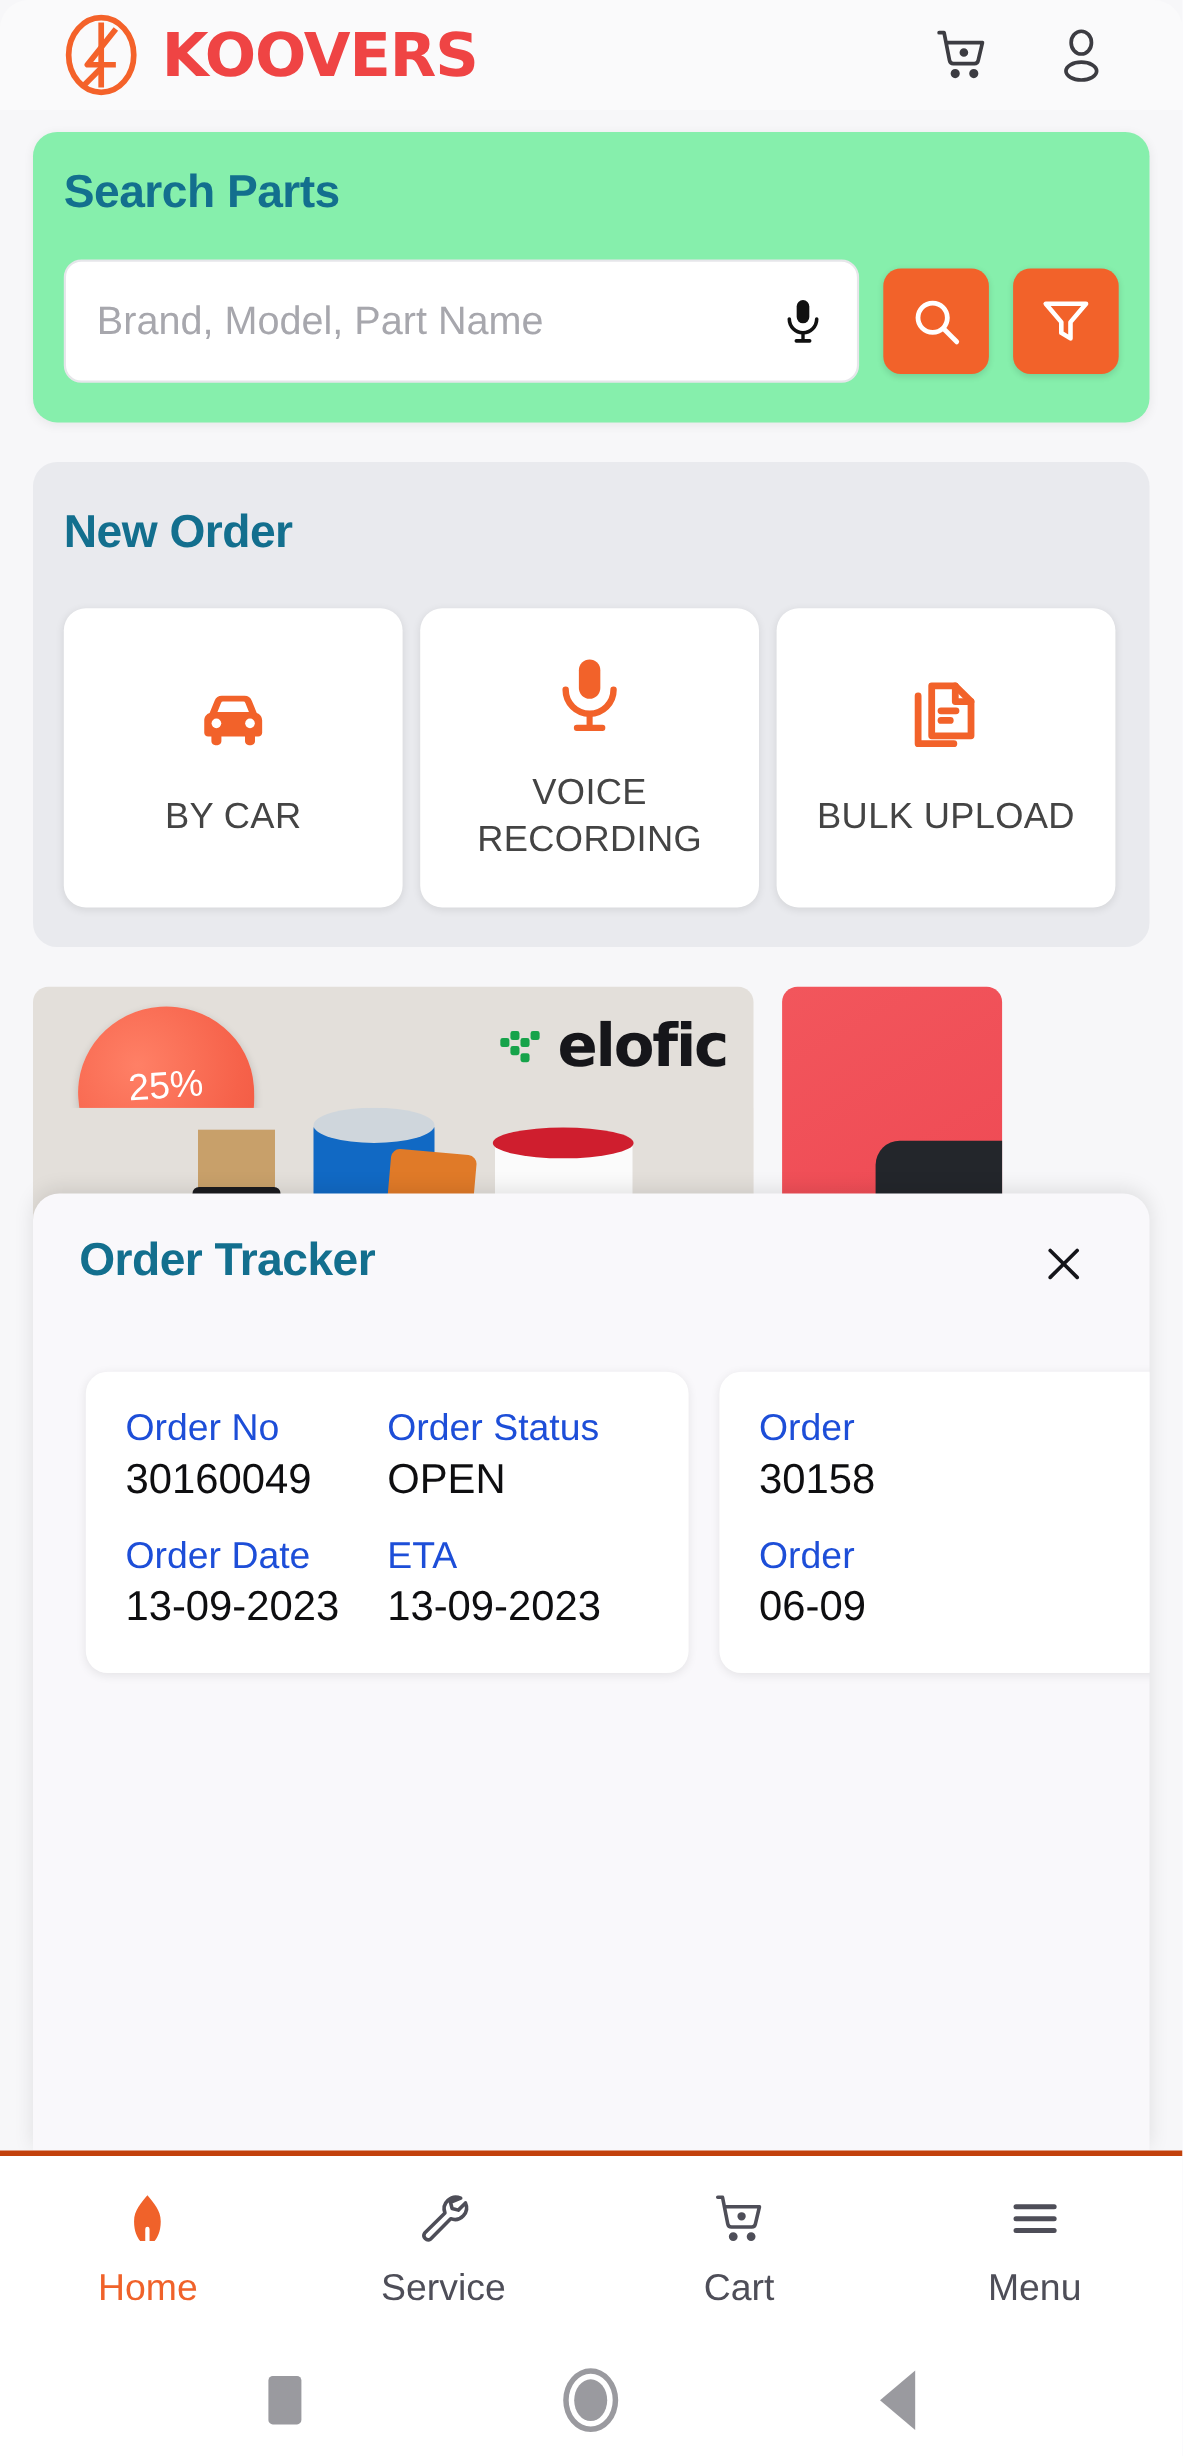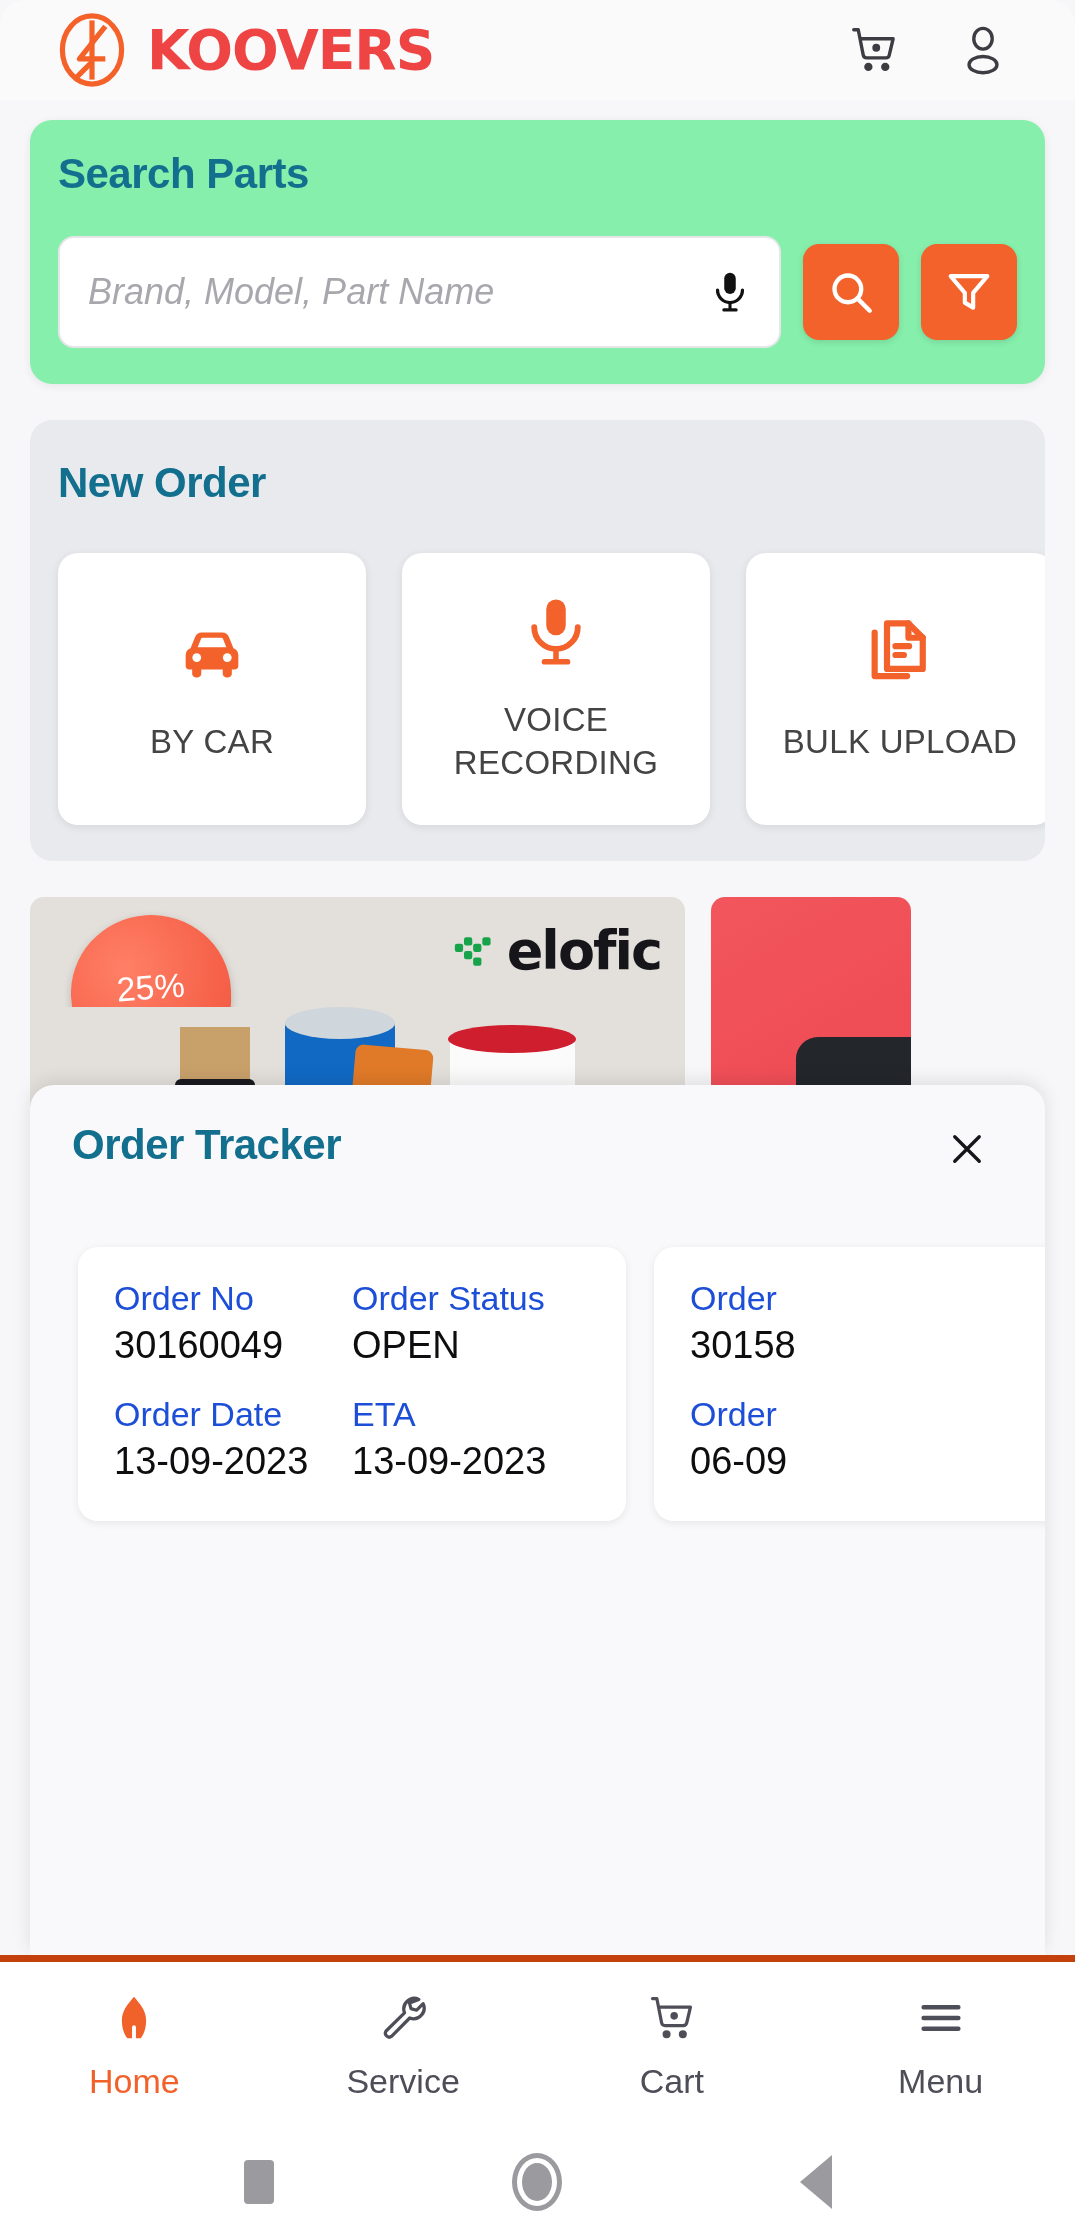--- a/index.html
+++ b/index.html
@@ -85,21 +85,20 @@
     background: #fff;
   }
   .search-input {
     flex: 1 1 auto;
     border: none;
     outline: none;
     font-size: 36px;
     color: #4a4a4a;
     font-family: "Liberation Sans", sans-serif;
     background: transparent;
-    font-style: italic;
   }
   .search-input::placeholder { color: #a7a7ad; }
   .mic-btn { width: 46px; height: 46px; flex: 0 0 auto; cursor: pointer; }
   .sq-btn {
     width: 96px; height: 96px;
     background: #f2622a;
     border-radius: 16px;
     display: flex; align-items: center; justify-content: center;
     flex: 0 0 auto;
     border: none;
@@ -112,21 +111,21 @@
   .neworder-card {
     margin-top: 36px;
     background: #e9eaee;
     border-radius: 22px;
     padding: 39px 28px 36px 28px;
     position: relative;
     overflow: hidden;
   }
   .tiles {
     display: flex;
-    gap: 36px;
+    gap: 16px;
     margin-top: 46px;
   }
   .tile {
     flex: 0 0 auto;
     width: 308px;
     height: 272px;
     background: #ffffff;
     border-radius: 20px;
     box-shadow: 0 2px 8px rgba(0,0,0,0.09);
     display: flex;
@@ -256,21 +255,21 @@
   .of-value { font-size: 38px; color: #0e0e10; }
 
   
   .bottom-nav {
     flex: 0 0 auto;
     height: 175px;
     background: #ffffff;
     display: flex;
     align-items: center;
     justify-content: space-around;
-    border-top: 7px solid #c2410c;
+    border-top: 5px solid #c2410c;
     position: relative;
     z-index: 5;
   }
   .nav-item {
     display: flex; flex-direction: column; align-items: center;
     gap: 18px; cursor: pointer; width: 160px;
   }
   .nav-icon { width: 58px; height: 52px; display: flex; align-items: center; justify-content: center; }
   .nav-icon svg { width: 100%; height: 100%; }
   .nav-label { font-size: 34px; color: #4e4e58; }

